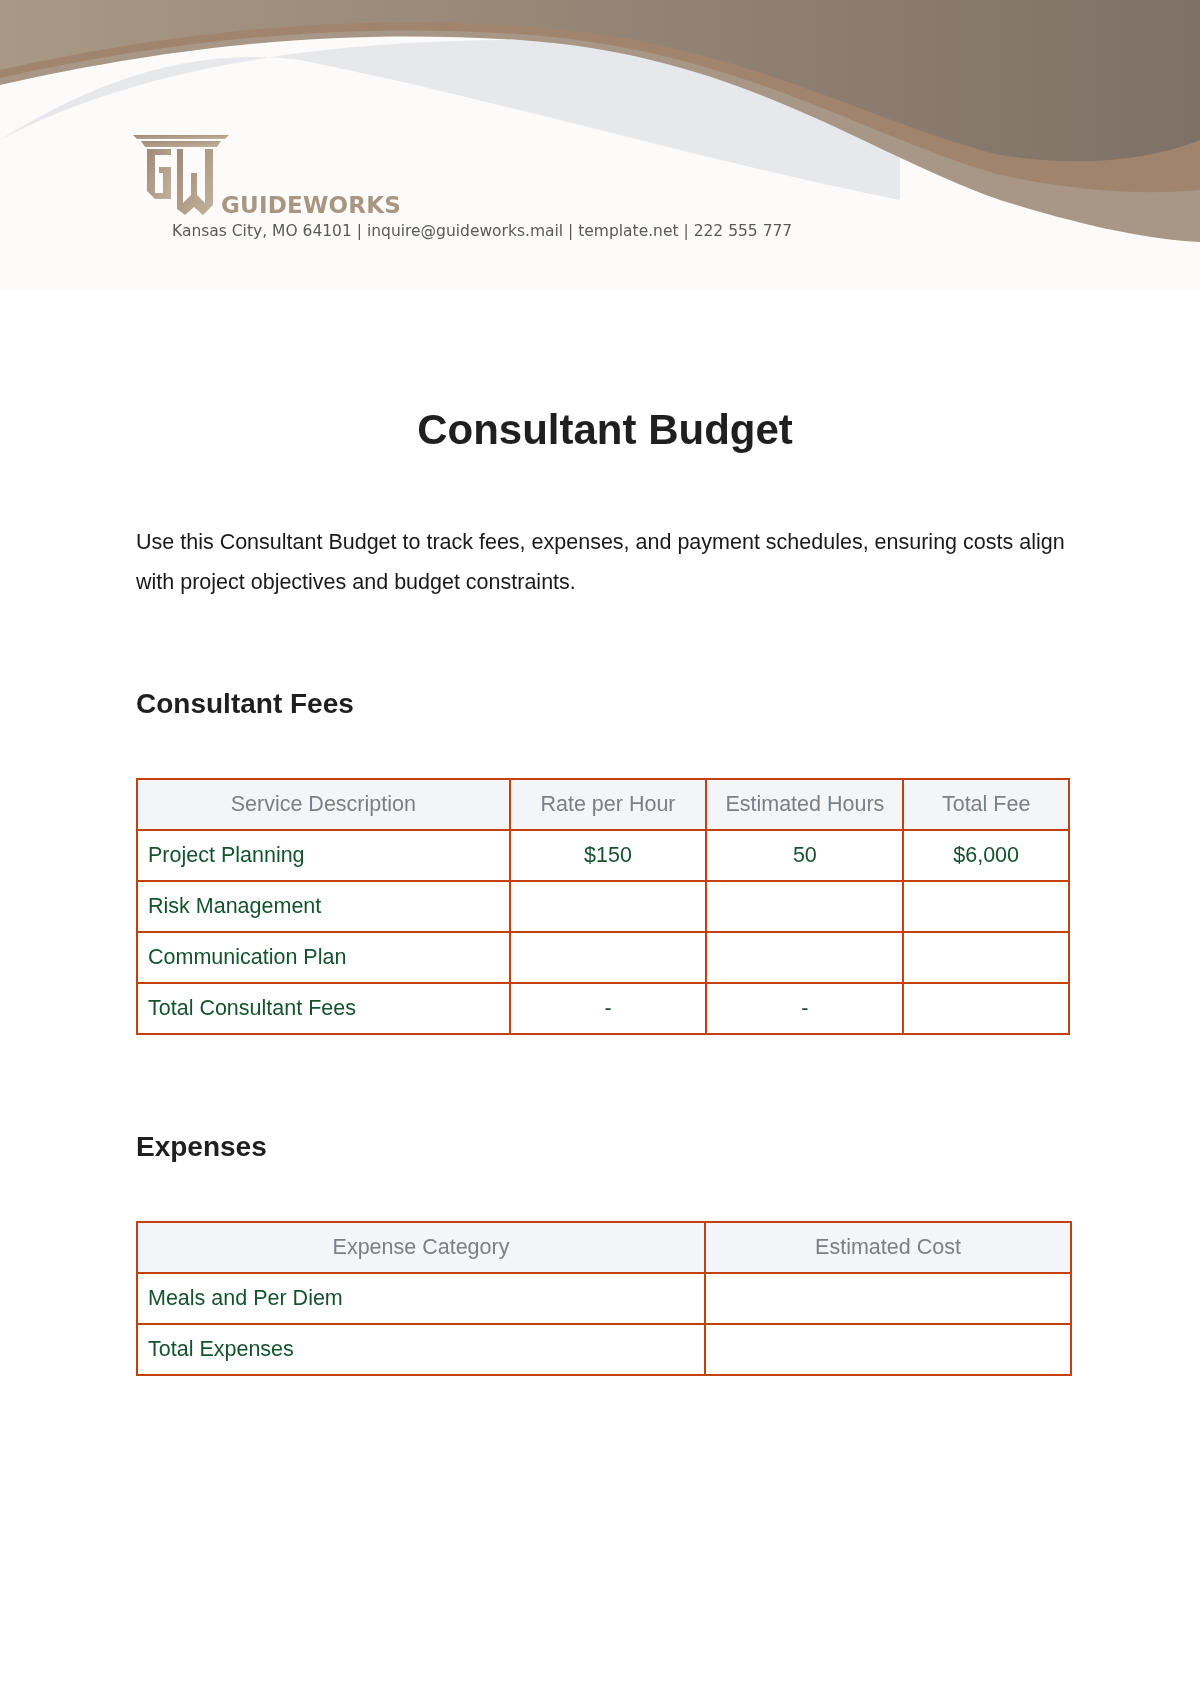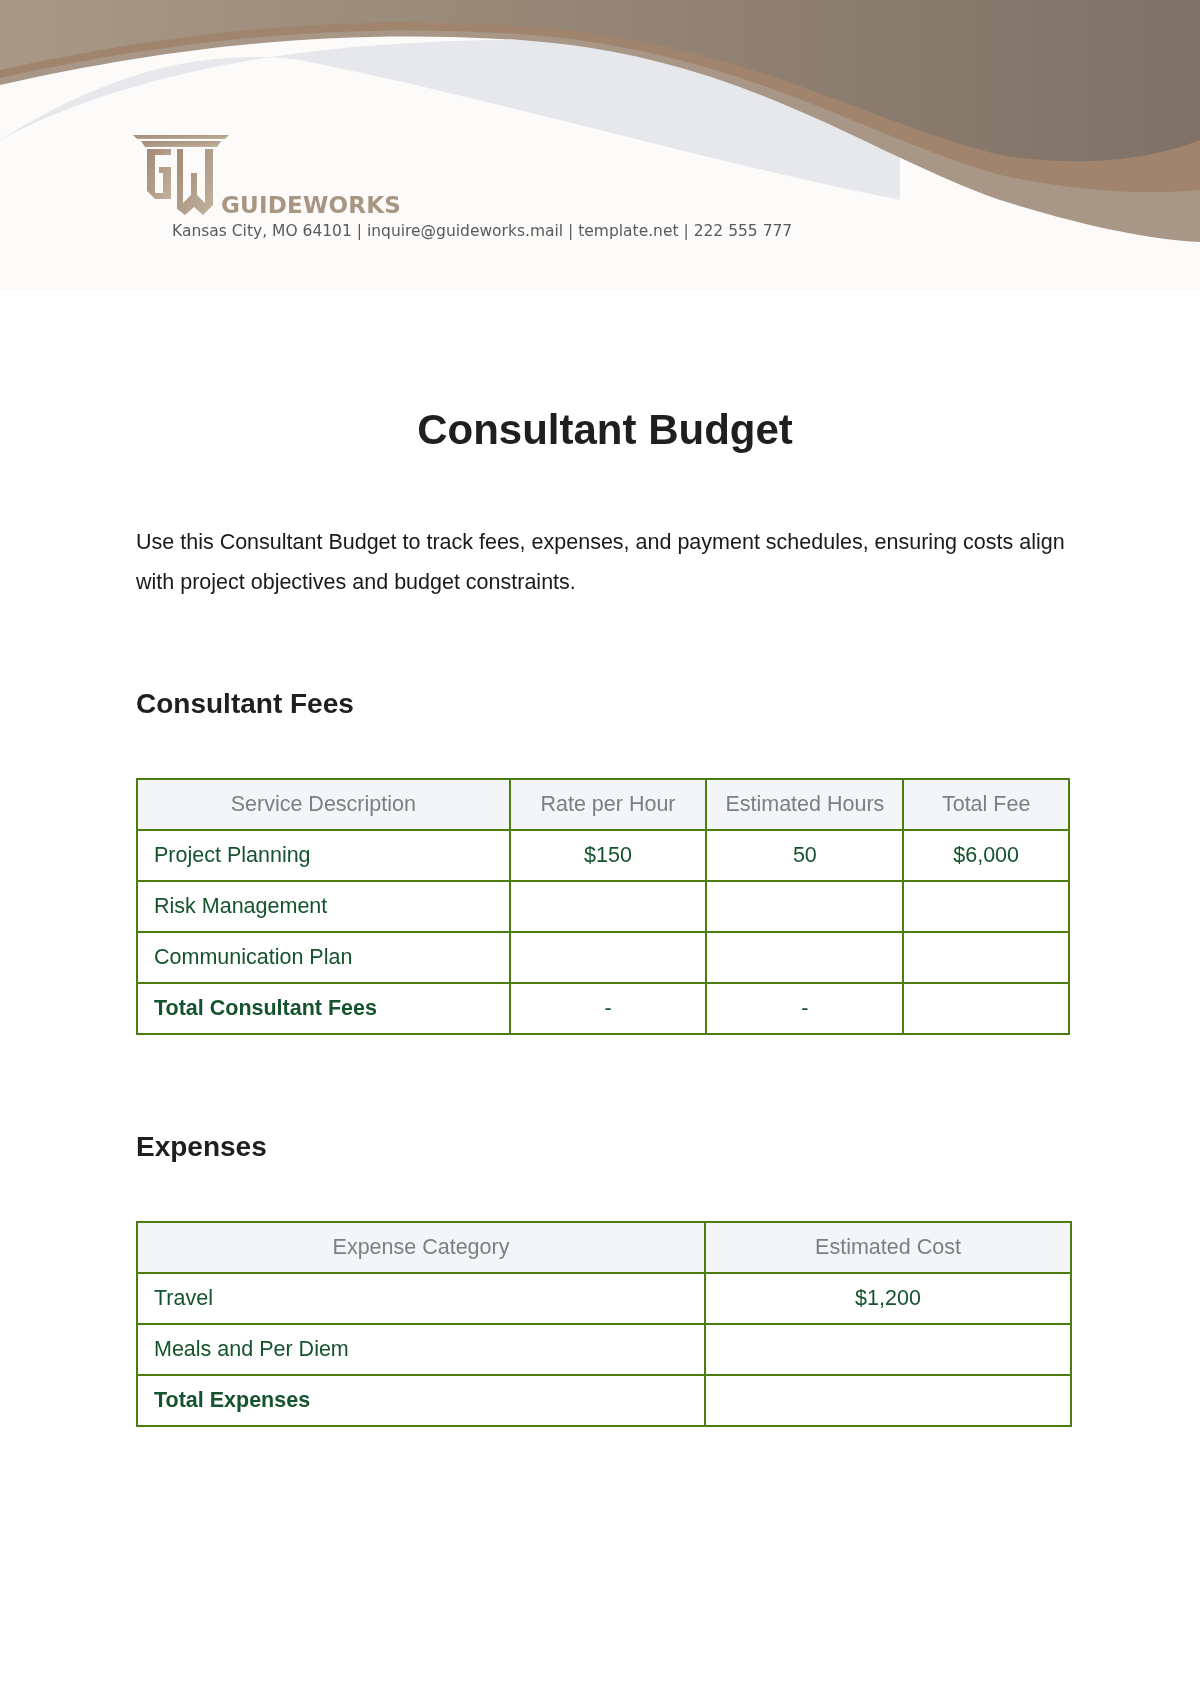--- a/index.html
+++ b/index.html
@@ -38,28 +38,28 @@
     font-size: 28px; font-weight: bold; color: #1f1f1f;
   }
   #fees-heading { top: 688px; }
   #expenses-heading { top: 1131px; }
   table.budget {
     position: absolute; left: 136px; width: 934px;
     border-collapse: collapse; table-layout: fixed;
     font-size: 21.5px;
   }
   table.budget th, table.budget td {
-    border: 2px solid #4d7c0f; height: 49px; padding: 0 16px;
+    border: 2px solid #c2410c; height: 49px; padding: 0 10px;
   }
   table.budget th {
     background: #f3f5f8; color: #7a8086; font-weight: normal; text-align: center;
   }
   table.budget td { color: #14532d; }
   table.budget td.num { text-align: center; }
-  table.budget tr.total td:first-child { font-weight: bold; }
+  table.budget tr.total td:first-child { font-weight: normal; }
   #fees-table { top: 778px; }
   #expenses-table { top: 1221px; }
 </style>
 </head>
 <body>
 
 <div class="header">
   <svg class="waves" width="1200" height="290" viewBox="0 0 1200 290">
     <defs>
       <linearGradient id="gDark" x1="0" y1="0" x2="1" y2="0">
@@ -143,24 +143,20 @@
       <col style="width:366px">
     </colgroup>
   <thead>
     <tr>
       <th>Expense Category</th>
       <th>Estimated Cost</th>
     </tr>
   </thead>
   <tbody>
     <tr>
-      <td>Travel</td>
-      <td class="num">$1,200</td>
-    </tr>
-    <tr>
       <td>Meals and Per Diem</td>
       <td class="num"></td>
     </tr>
     <tr class="total">
       <td>Total Expenses</td>
       <td class="num"></td>
     </tr>
   </tbody>
 </table>
 

